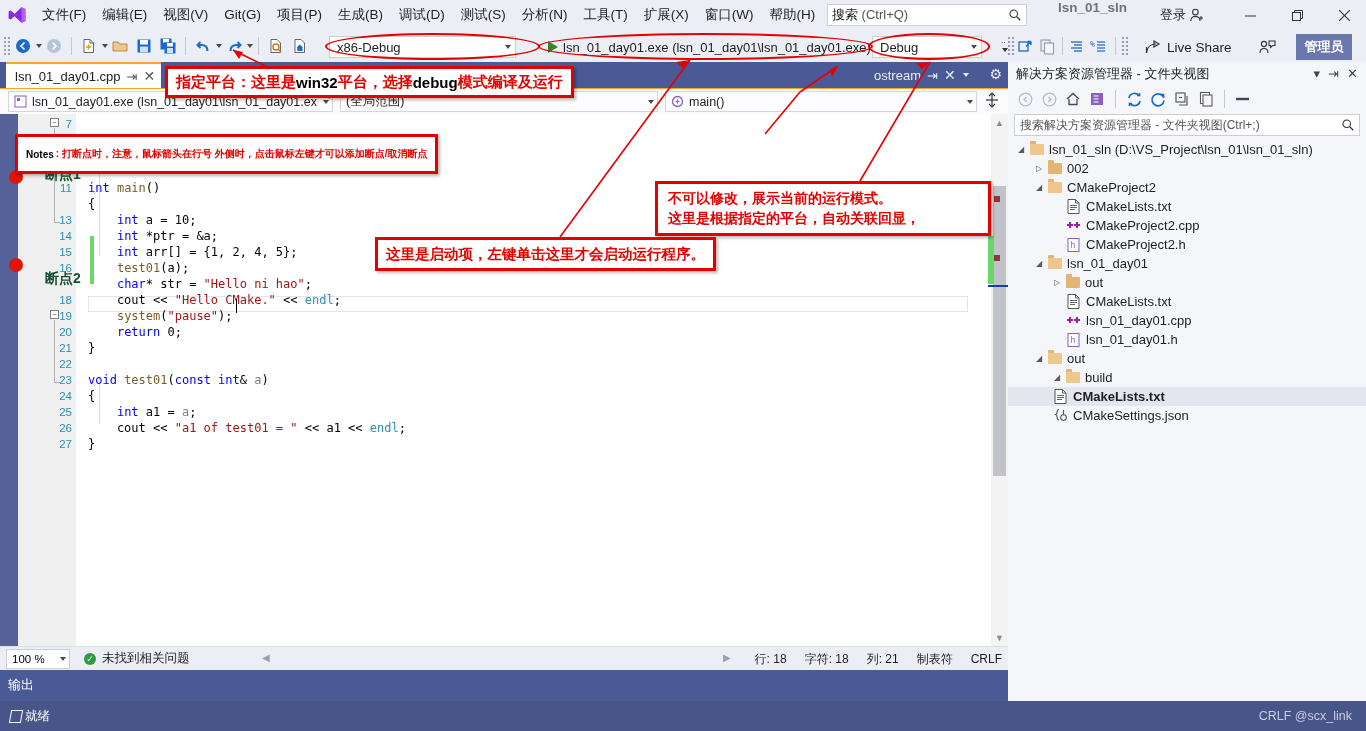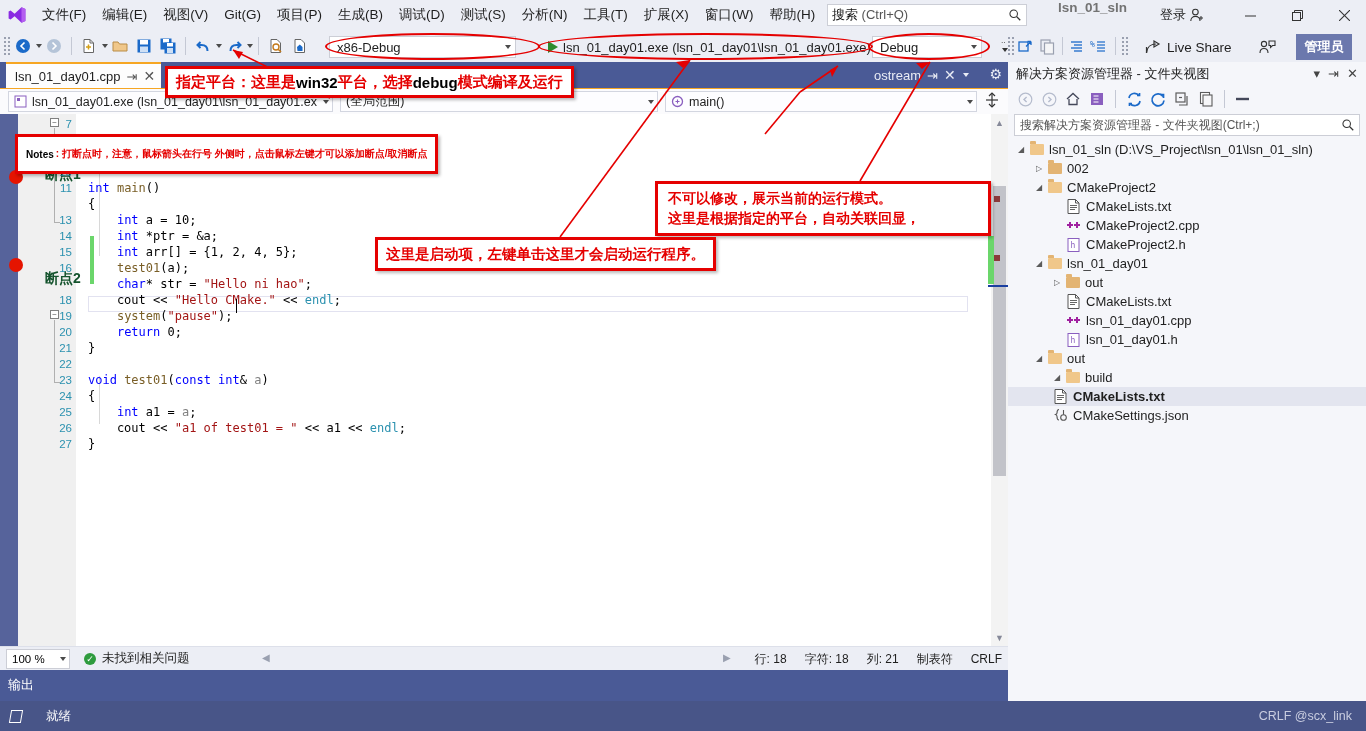--- a/index.html
+++ b/index.html
@@ -221,21 +221,21 @@
   .ticon { width:17px; height:19px; display:flex; align-items:center; justify-content:center; margin-right:4px;}
   .folder { width:14px; height:11px; background:#e3b473; border-radius:1px; position:relative;}
   .folder.open { background:#f0c78a; }
   .folder::before{ content:""; position:absolute; left:0; top:-3px; width:6px; height:3px; background:#e3b473; border-radius:1px 1px 0 0;}
 
   
   .statusbar {
     position:absolute; left:0; top:701px; width:1366px; height:30px;
     background:#485588; color:#fff; display:flex; align-items:center;
   }
-  .sb-ready { display:flex; align-items:center; gap:24px; padding-left:10px; font-size:12.5px;}
+  .sb-ready { display:flex; align-items:center; gap:3px; padding-left:10px; font-size:12.5px;}
   .sb-sq { width:12px; height:13px; border:1.5px solid #fff; transform: skewX(-10deg); }
   .watermark { position:absolute; right:14px; top:8px; color:#c9cde0; font-size:12.5px;}
 
   
   .anno {
     position: absolute; background: #fff; border: 3px solid #e50000;
     color: #e50000; font-weight: bold; display: flex; align-items: center;
     padding: 2px 8px; box-shadow: 2px 2px 3px rgba(0,0,0,.28);
   }
   .anno.multi { display:block; padding: 4px 10px; line-height: 1.45; }

